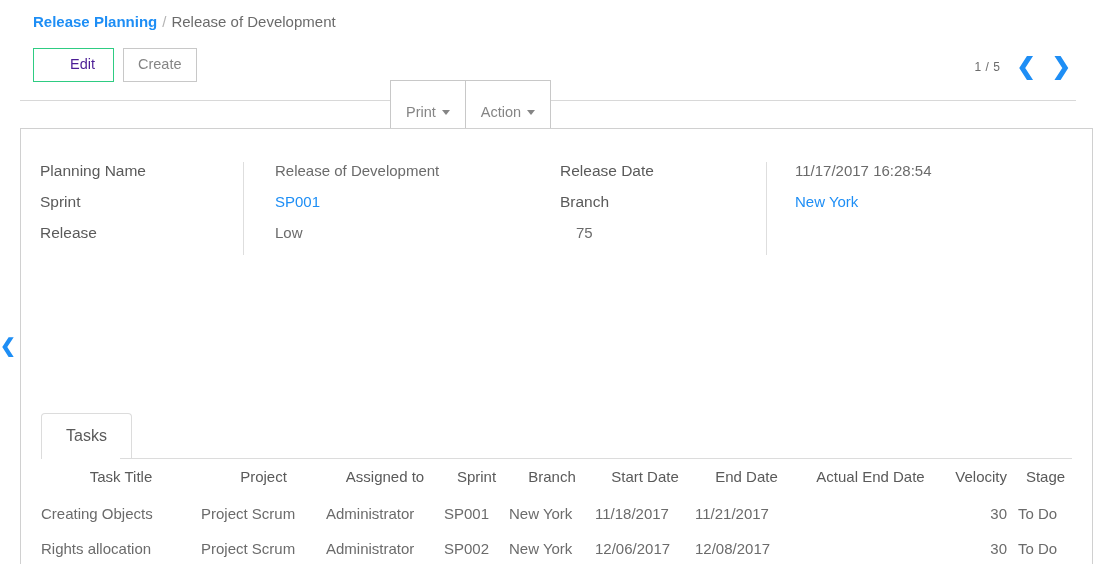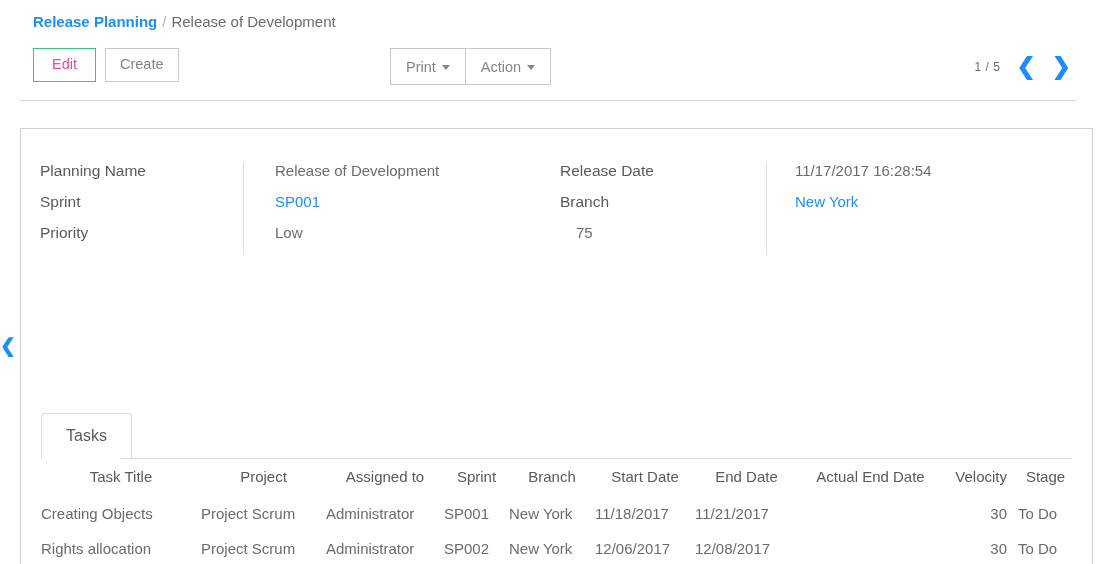--- a/index.html
+++ b/index.html
@@ -52,35 +52,36 @@
     padding: 7px 14px 8px;
     background: #fff;
     border: 1px solid #c8c8c8;
     color: #858585;
     cursor: pointer;
     line-height: 1.2;
     vertical-align: top;
   }
   .btn-edit {
     border: 1px solid #2ecc82;
-    color: #ec4899;
+    color: #4c1d95;
     margin-right: 9px;
-    padding-left: 18px;
+    padding-left: 36px;
     padding-right: 18px;
   }
 
   .btn-group {
     position: absolute;
     left: 370px;
     top: 48px;
     display: flex;
   }
   .btn-group .btn {
     border-right-width: 0;
-    padding: 10px 15px 8px;
+    padding: 23px 15px 8px;
+    margin-top: 32px;
   }
   .btn-group .btn:last-child { border-right-width: 1px; }
   .caret {
     display: inline-block;
     width: 0; height: 0;
     margin-left: 6px;
     vertical-align: 2px;
     border-left: 4.5px solid transparent;
     border-right: 4.5px solid transparent;
     border-top: 5px solid #858585;
@@ -282,21 +283,21 @@
         <span class="field-label">Planning Name</span>
         <span class="field-value">Release of Development</span>
       </div>
 
       <div class="field-row">
         <span class="field-label">Sprint</span>
         <span class="field-value link">SP001</span>
       </div>
 
       <div class="field-row">
-        <span class="field-label">Priority</span>
+        <span class="field-label">Release</span>
         <span class="field-value">Low</span>
       </div>
 
     </div>
 
     <div class="field-col col-right">
 
       <div class="field-row">
         <span class="field-label">Release Date</span>
         <span class="field-value">11/17/2017 16:28:54</span>

